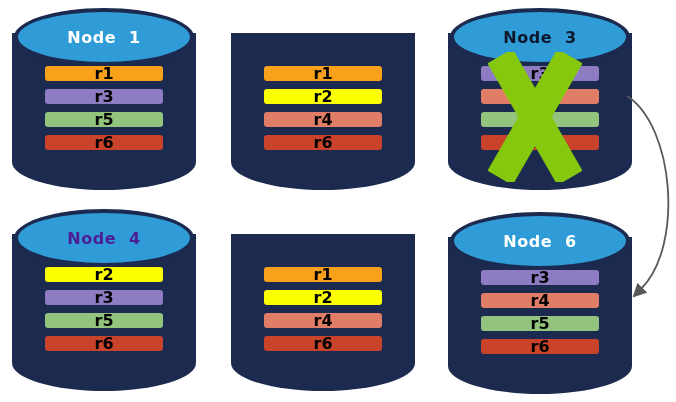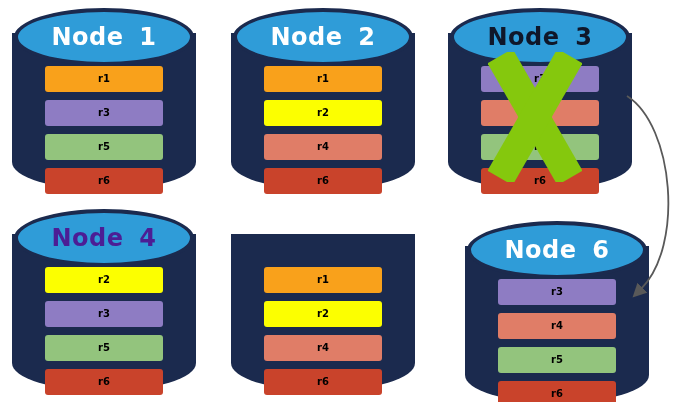--- a/index.html
+++ b/index.html
@@ -6,43 +6,43 @@
   .stage {
     position:relative; width:676px; height:402px; overflow:hidden;
     font-family:"DejaVu Sans","Liberation Sans",sans-serif;
   }
   .cyl { position:absolute; width:184px; height:182px; }
   .pos-1 { left:12px;  top:8px;   }
   .pos-2 { left:231px; top:8px;   }
   .pos-3 { left:448px; top:8px;   }
   .pos-4 { left:12px;  top:209px; }
   .pos-5 { left:231px; top:209px; }
-  .pos-6 { left:448px; top:221px;margin-left:17px; }
+  .pos-6 { left:448px; top:212px; }
   .cyl-body {
     position:absolute; left:0; right:0; top:25px; bottom:0; z-index:1;
     border-bottom-left-radius:50% 28px;
     border-bottom-right-radius:50% 28px;
   }
   .cyl-top {
     position:absolute; left:2px; right:2px; top:0; height:50px; z-index:2;
     border-radius:50%; border:4px solid;
     display:flex; align-items:center; justify-content:center;
   }
   .cyl-title {
-    font-size:24px; font-weight:bold; color:#fff;
+    font-size:16px; font-weight:bold; color:#fff;
     word-spacing:7px; letter-spacing:0.5px;
   }
   .bars {
     position:absolute; left:33px; right:33px; top:58px; z-index:3;
     display:flex; flex-direction:column; gap:8px;
   }
   .bar {
-    height:26px; border-radius:3px; line-height:1;
+    height:15px; border-radius:3px; line-height:1;
     display:flex; align-items:center; justify-content:center;
-    font-size:10px; font-weight:bold; color:#000;
+    font-size:16px; font-weight:bold; color:#000;
   }
   .x-mark { position:absolute; left:40px; top:44px; width:94px; height:130px; z-index:5; }
   .arrow-layer { position:absolute; left:0; top:0; width:676px; height:402px; z-index:6; pointer-events:none; }
 </style>
 </head>
 <body>
 
 <div class="stage" style="background-color: rgb(255, 255, 255);">
 
   <div class="cyl pos-1">
@@ -53,23 +53,20 @@
     <div class="bars">
       <div class="bar" style="background-color: rgb(249, 161, 27); color: rgb(0, 0, 0);">r1</div>
       <div class="bar" style="background-color: rgb(142, 124, 195); color: rgb(0, 0, 0);">r3</div>
       <div class="bar" style="background-color: rgb(147, 196, 125); color: rgb(0, 0, 0);">r5</div>
       <div class="bar" style="background-color: rgb(201, 67, 43); color: rgb(0, 0, 0);">r6</div>
     </div>
   </div>
 
   <div class="cyl pos-2">
     <div class="cyl-body" style="background-color: rgb(27, 42, 78);"></div>
-    <div class="cyl-top" style="background-color: rgb(47, 156, 216); border-color: rgb(27, 42, 78);">
-      <span class="cyl-title" style="color: rgb(255, 255, 255);">Node 2</span>
-    </div>
     <div class="bars">
       <div class="bar" style="background-color: rgb(249, 161, 27); color: rgb(0, 0, 0);">r1</div>
       <div class="bar" style="background-color: rgb(252, 255, 0); color: rgb(0, 0, 0);">r2</div>
       <div class="bar" style="background-color: rgb(224, 125, 103); color: rgb(0, 0, 0);">r4</div>
       <div class="bar" style="background-color: rgb(201, 67, 43); color: rgb(0, 0, 0);">r6</div>
     </div>
   </div>
 
   <div class="cyl pos-3">
     <div class="cyl-body" style="background-color: rgb(27, 42, 78);"></div>

